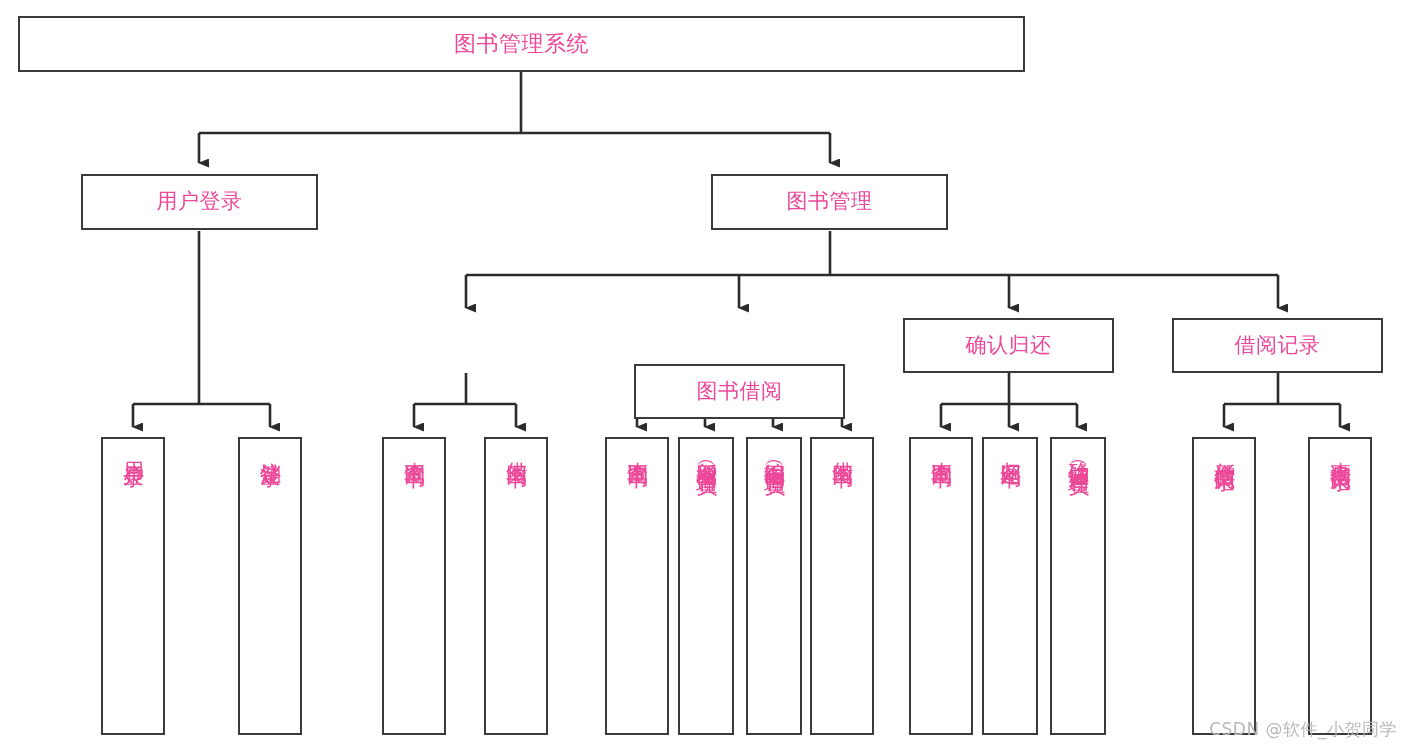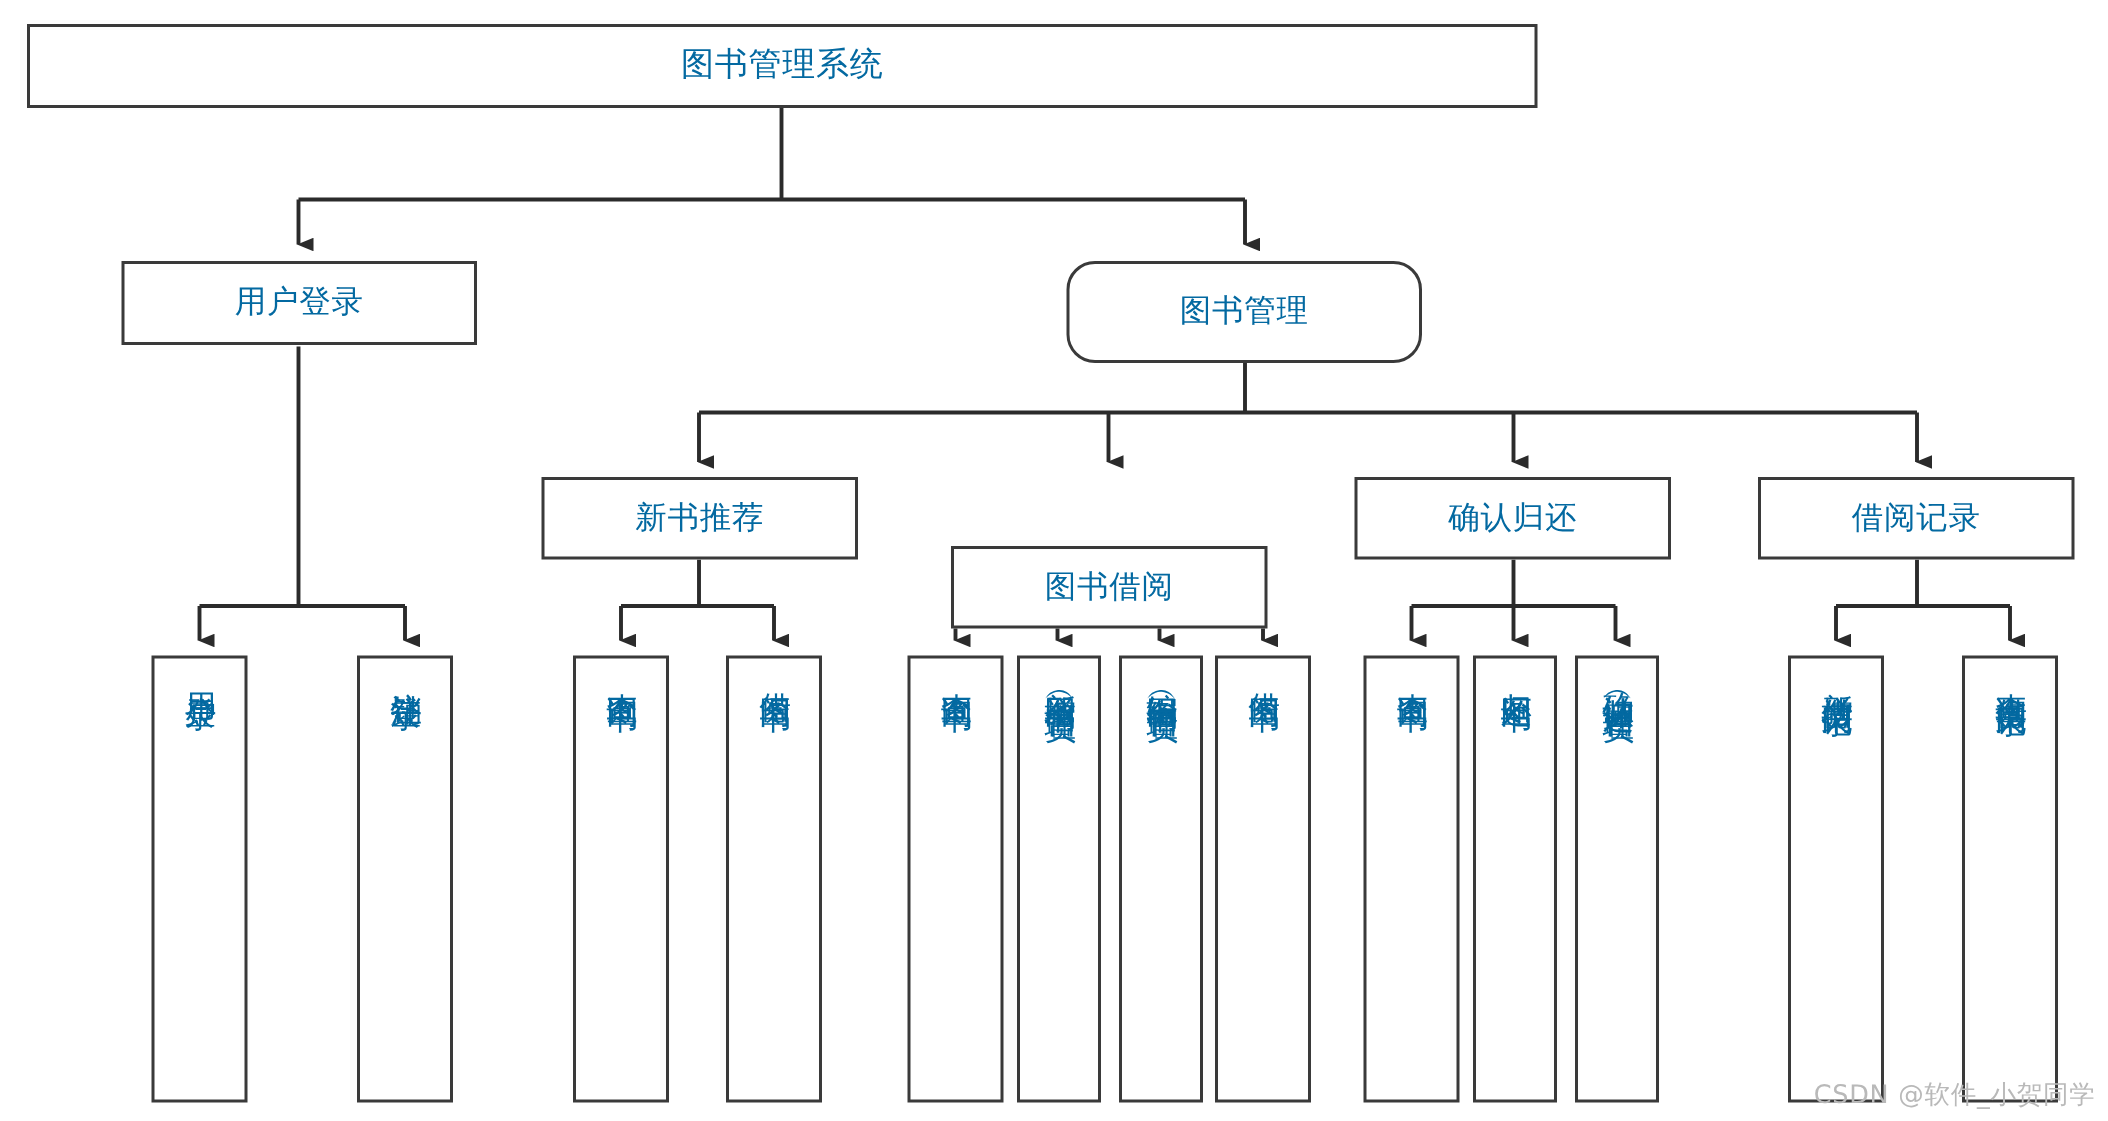--- a/index.html
+++ b/index.html
@@ -32,21 +32,21 @@
     display: flex;
     align-items: center;
     justify-content: center;
     color: #1a1a1a;
     z-index: 5;
   }
   .node-label {
     display: block;
     text-align: center;
     line-height: 1.12;
-    color: #0369a1;
+    color: #ec4899;
   }
   .node.horiz .node-label {
     font-size: 21px;
     letter-spacing: 0.5px;
   }
   .node.vert {
     align-items: flex-start;
     padding-top: 6px;
   }
   .node.vert .node-label {
@@ -126,27 +126,24 @@
   </svg>
 
   <div class="node horiz root" style="left:18px; top:16px; width:1007px; height:56px;">
     <span class="node-label">图书管理系统</span>
   </div>
 
   <div class="node horiz" style="left:81px; top:174px; width:237px; height:56px;">
     <span class="node-label">用户登录</span>
   </div>
 
-  <div class="node horiz" style="left:711px; top:174px; width:237px; height:68px;border-radius:19px;">
+  <div class="node horiz" style="left:711px; top:174px; width:237px; height:56px;">
     <span class="node-label">图书管理</span>
   </div>
 
-  <div class="node horiz" style="left:361px; top:318px; width:211px; height:55px;">
-    <span class="node-label">新书推荐</span>
-  </div>
 
   <div class="node horiz" style="left:634px; top:318px; width:211px; height:55px;margin-top:46px;">
     <span class="node-label">图书借阅</span>
   </div>
 
   <div class="node horiz" style="left:903px; top:318px; width:211px; height:55px;">
     <span class="node-label">确认归还</span>
   </div>
 
   <div class="node horiz" style="left:1172px; top:318px; width:211px; height:55px;">

